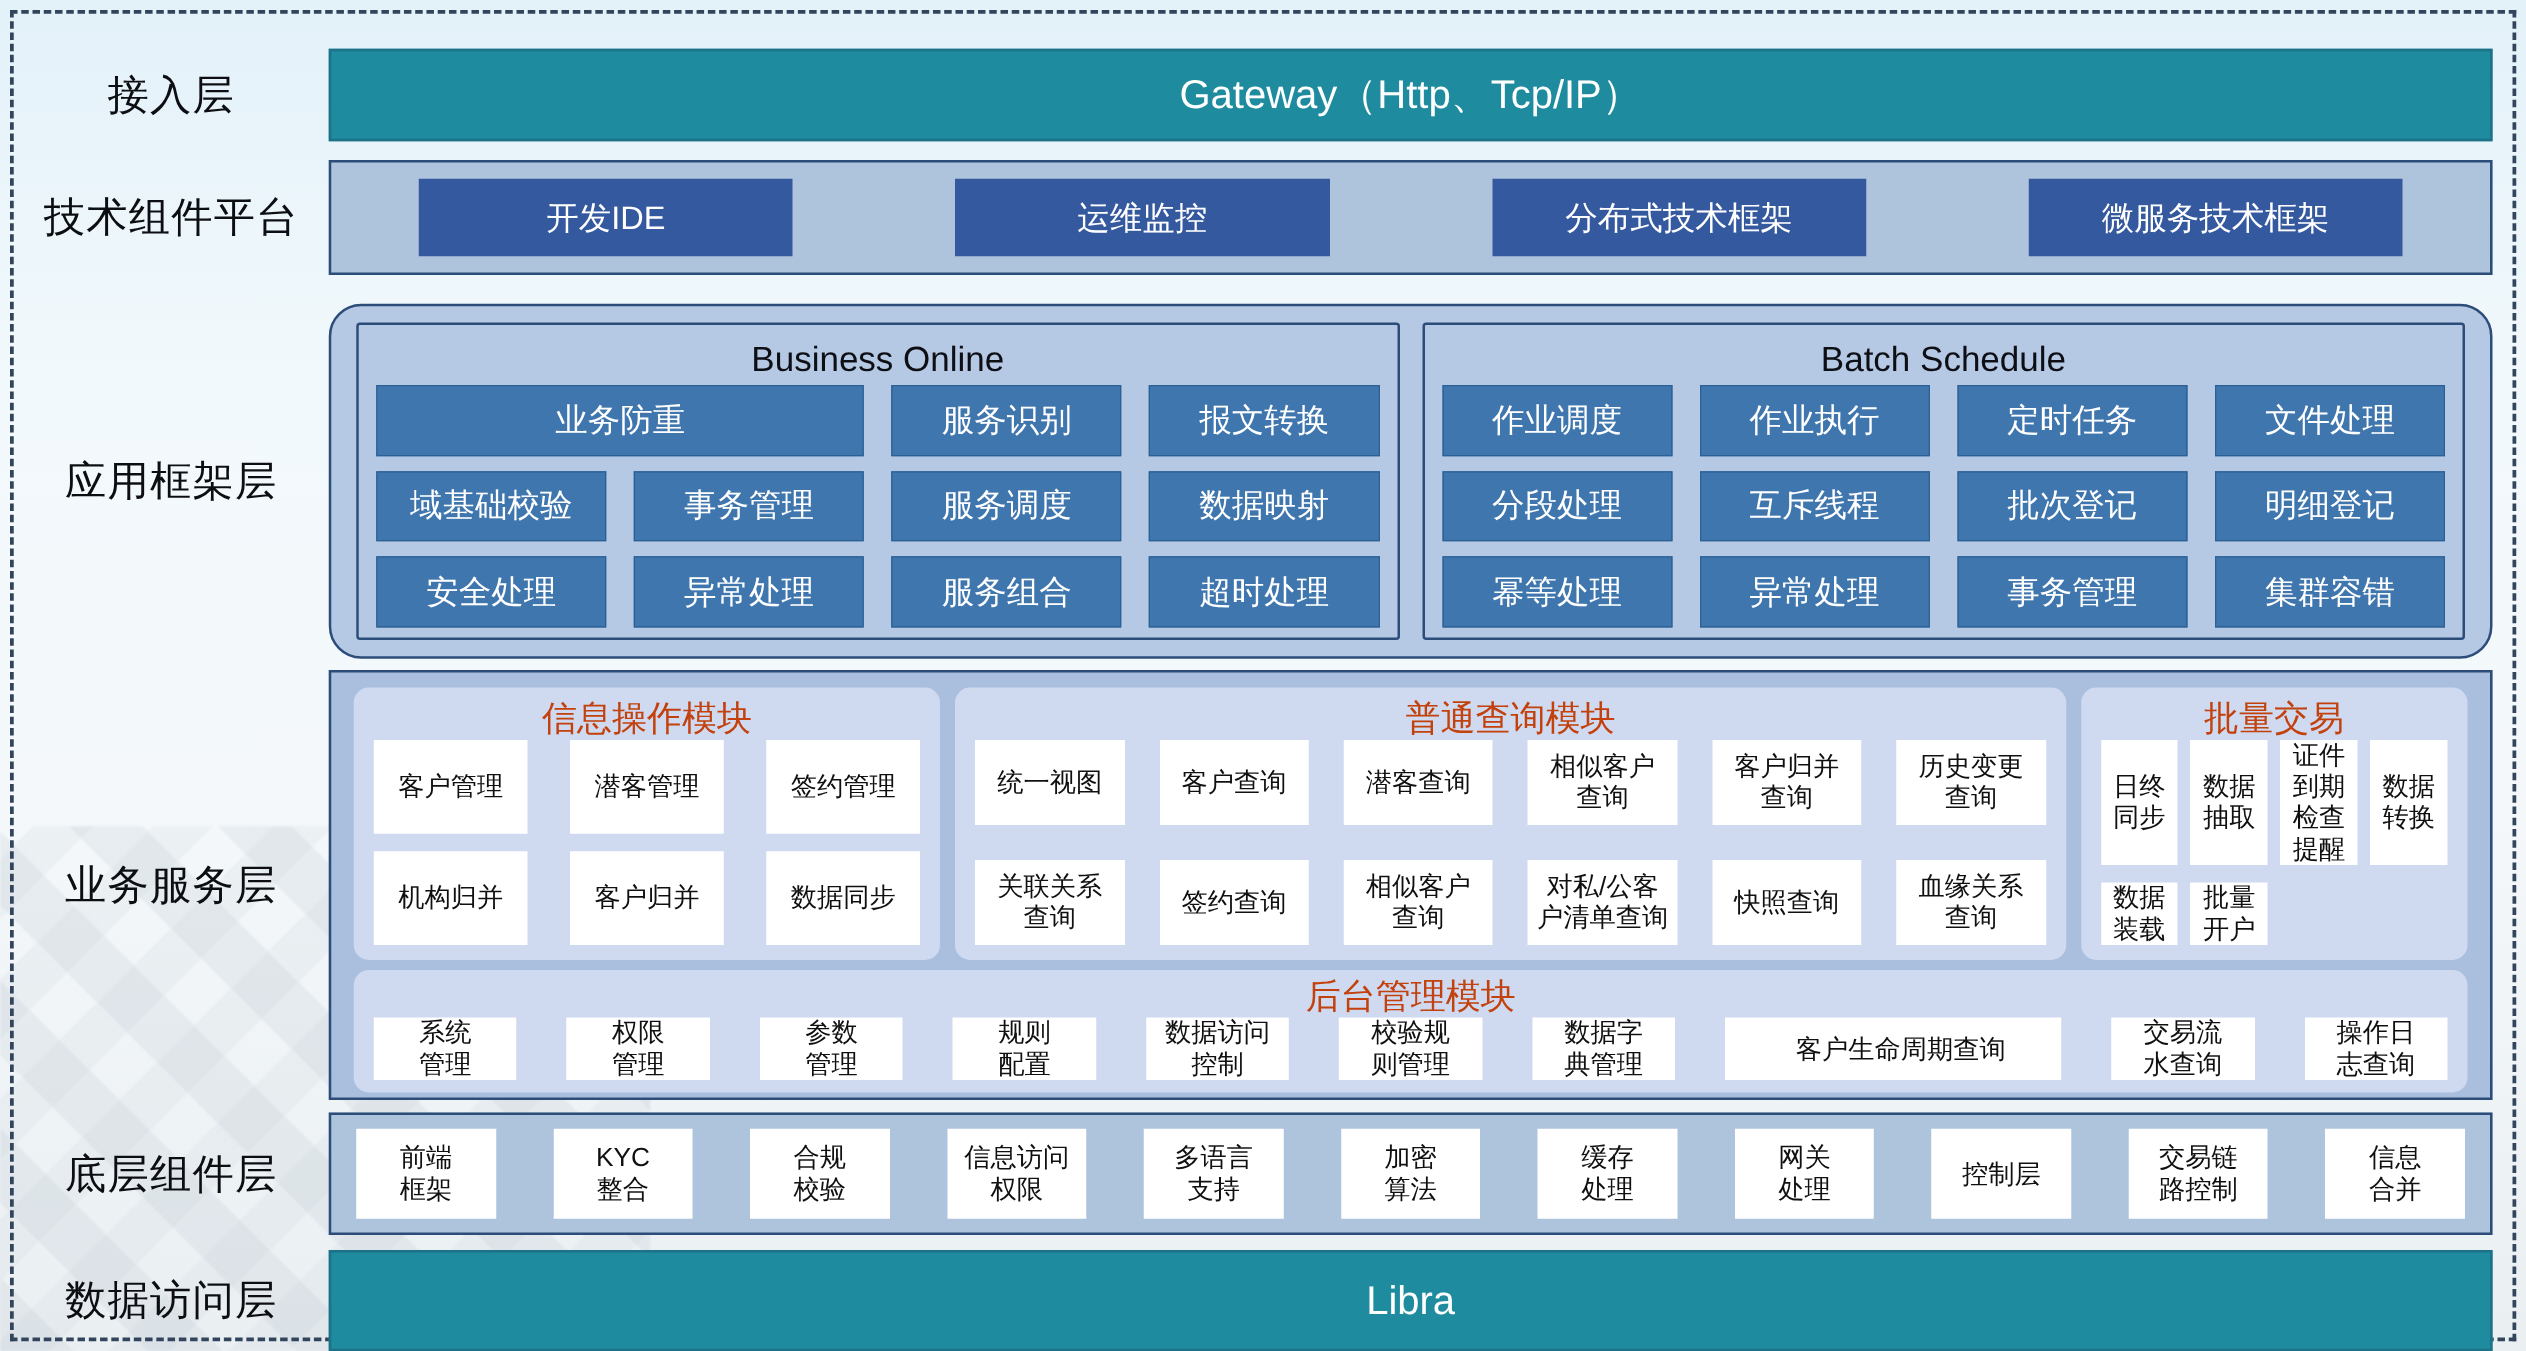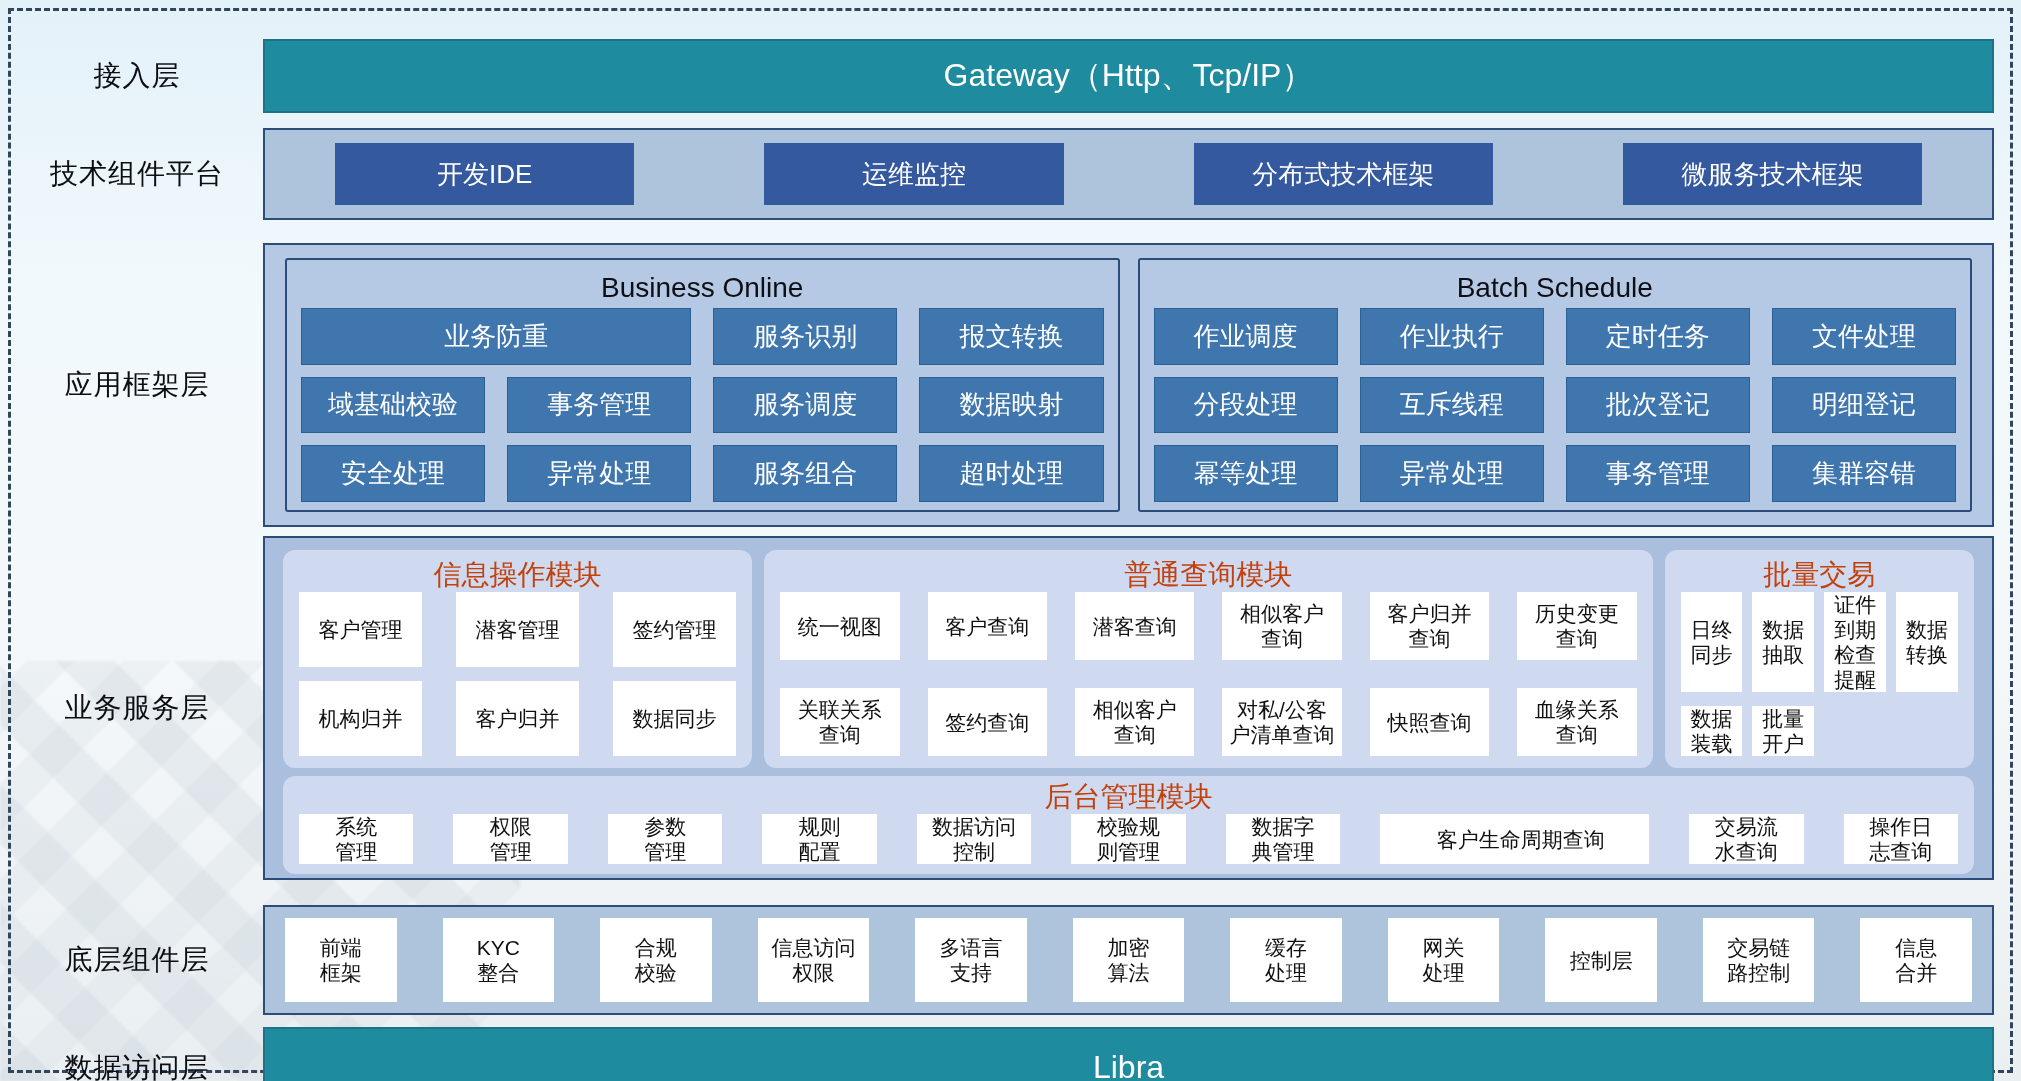--- a/index.html
+++ b/index.html
@@ -14,36 +14,36 @@
       repeating-linear-gradient(45deg,rgba(185,196,206,.20) 0 42px,rgba(255,255,255,0) 42px 84px),
       repeating-linear-gradient(-45deg,rgba(205,214,222,.20) 0 34px,rgba(255,255,255,0) 34px 68px);
     filter:blur(1px);pointer-events:none;
   }
   .frame{
     position:absolute;left:8px;top:8px;right:8px;bottom:8px;
     border:3px dashed #32455c;
   }
   .row{display:flex;}
   .gutter{width:252px;display:flex;align-items:center;justify-content:center;flex:none;}
-  .layer-label{font-size:28px;color:#0c0e12;letter-spacing:1px;}
+  .layer-label{font-size:33px;color:#0c0e12;letter-spacing:1px;}
   .content{flex:1;margin-right:16px;display:flex;}
   .row-access{margin-top:28px;height:74px;}
   .row-tech{margin-top:15px;height:92px;}
   .row-framework{margin-top:23px;height:284px;}
   .row-service{margin-top:9px;height:344px;}
-  .row-base{margin-top:25px;height:110px;}
+  .row-base{margin-top:10px;height:98px;}
   .row-data{margin-top:12px;height:81px;}
   .teal-bar{
     flex:1;background:#1e8b9e;border:2px solid #1d7287;
     display:flex;align-items:center;justify-content:center;
     color:#fff;font-size:32px;
   }
   .panel{flex:1;border:2px solid #2c4d79;display:flex;}
   .tech-panel,.base-panel{background:#aec4dd;}
-  .framework-panel{background:#b5c8e4;padding:13px 20px;gap:18px;}
+  .framework-panel{background:#b5c8e4;padding:13px 20px;gap:18px;border-radius:26px;}
   .service-panel{background:#aabedd;padding:12px 18px;flex-direction:column;gap:8px;}
   .tech-grid{flex:1;display:grid;grid-template-columns:repeat(4,1fr);column-gap:130px;padding:13px 70px;}
   .dbtn{
     background:#35599e;color:#fff;font-size:26px;
     display:flex;align-items:center;justify-content:center;
   }
   .group-box{
     flex:1;background:#b5c8e4;border:2px solid #2c4d79;border-radius:3px;
     padding:8px 14px;display:flex;flex-direction:column;
   }

